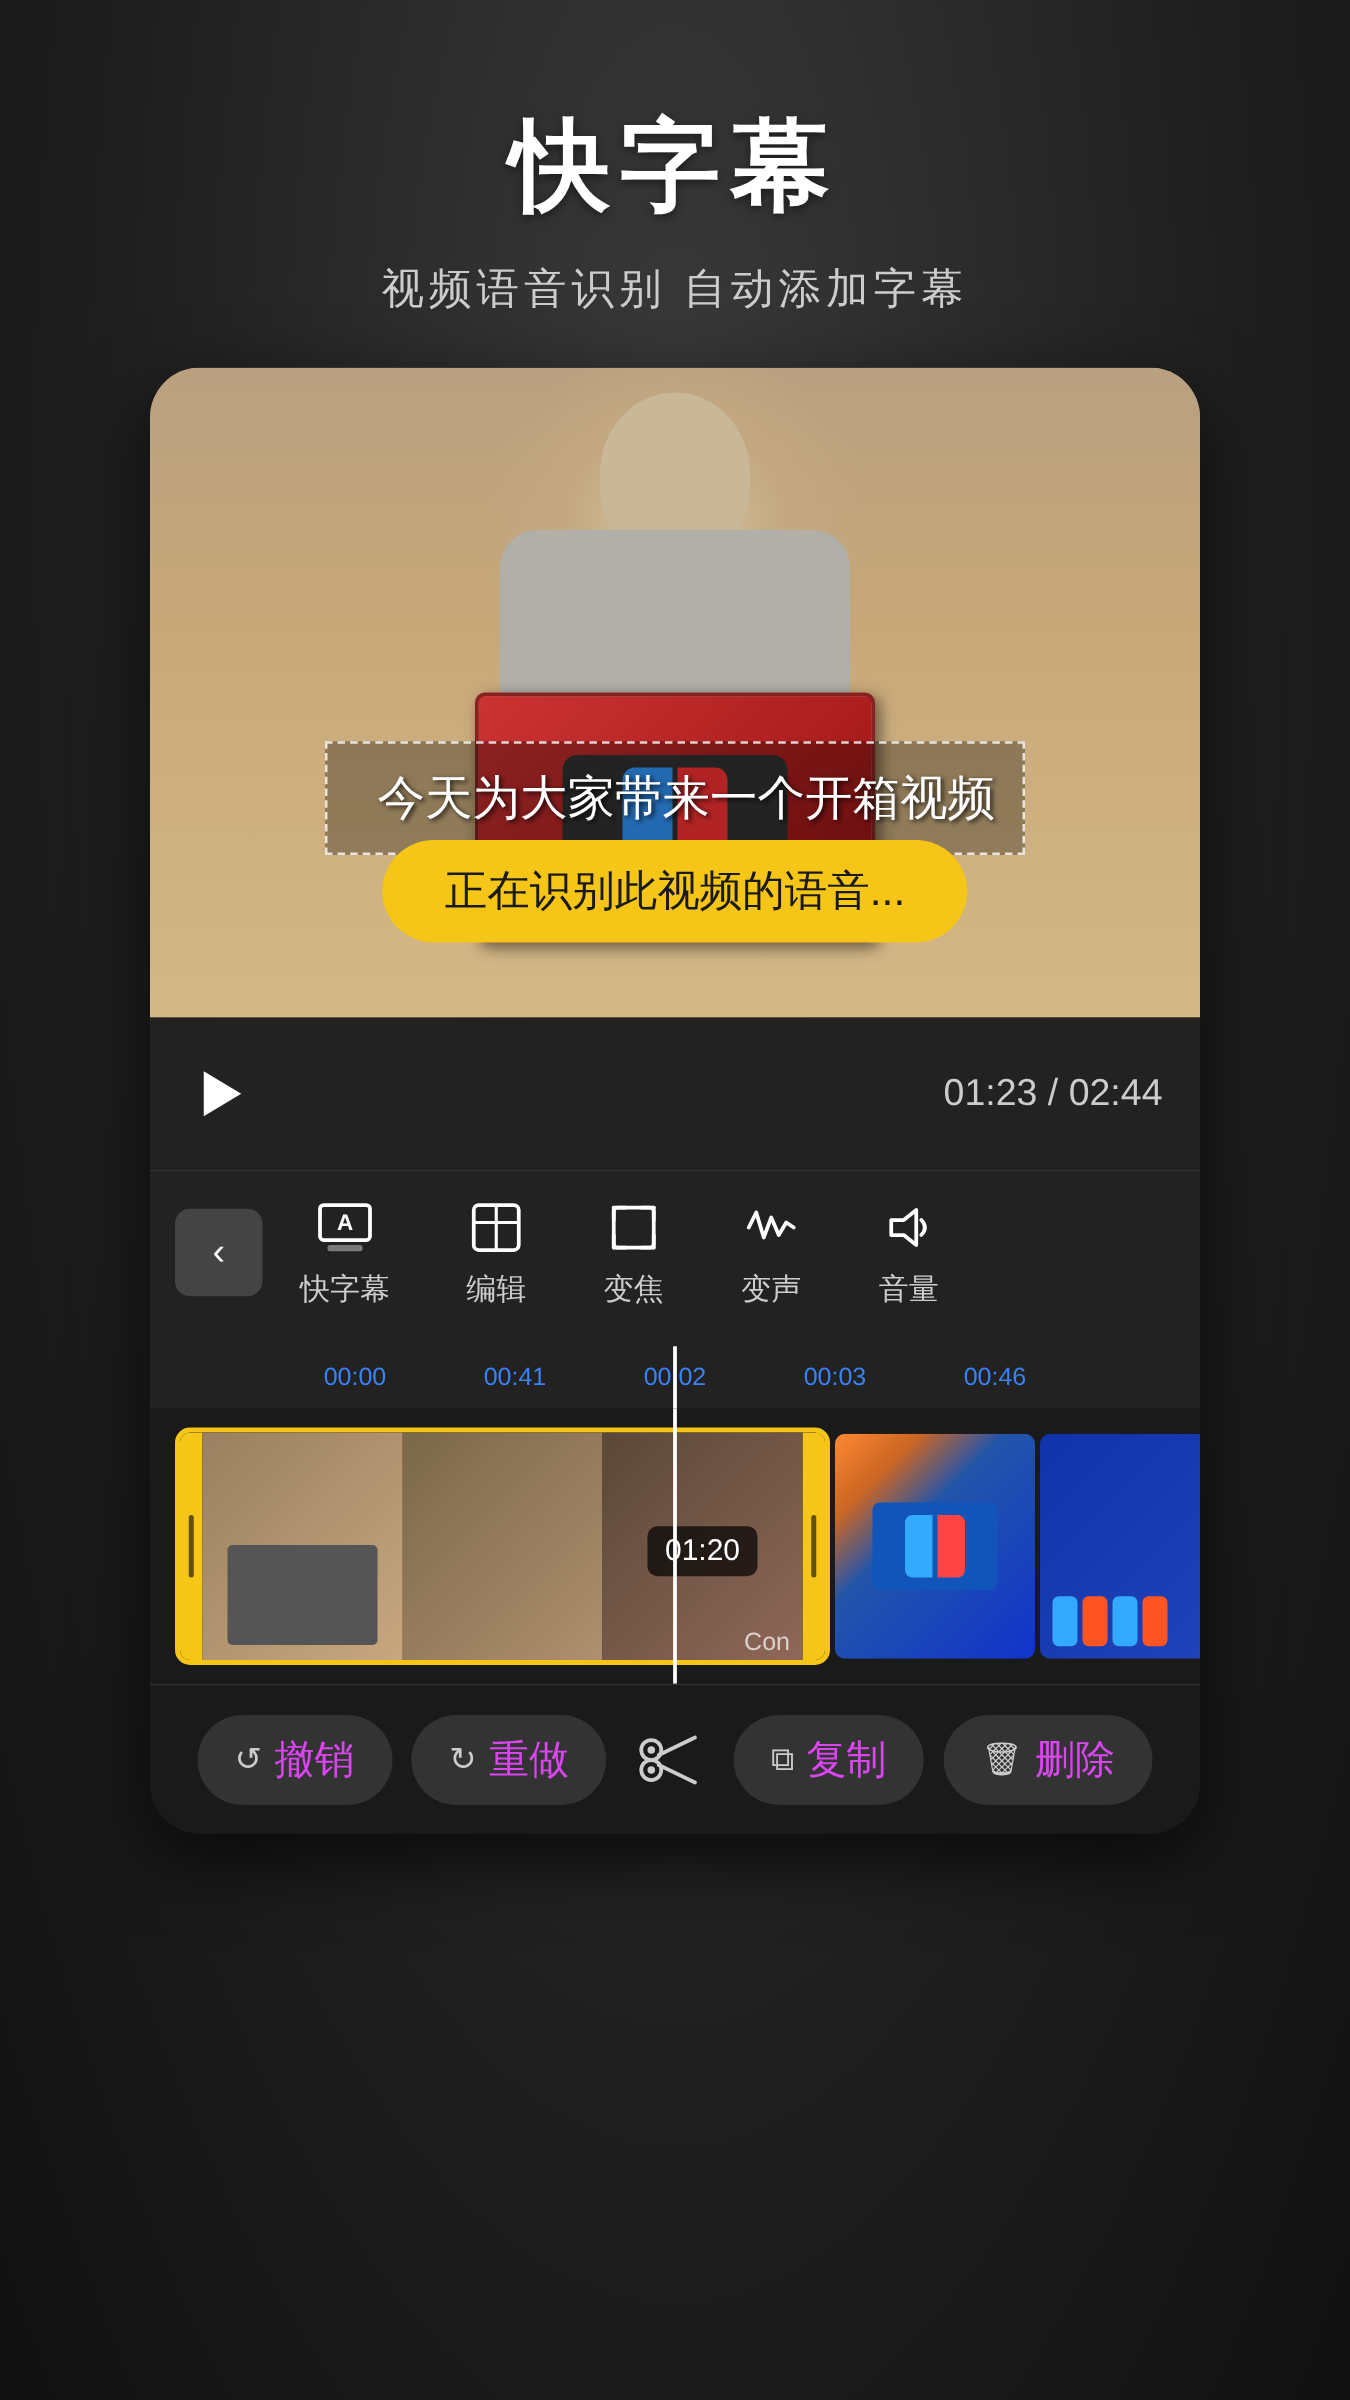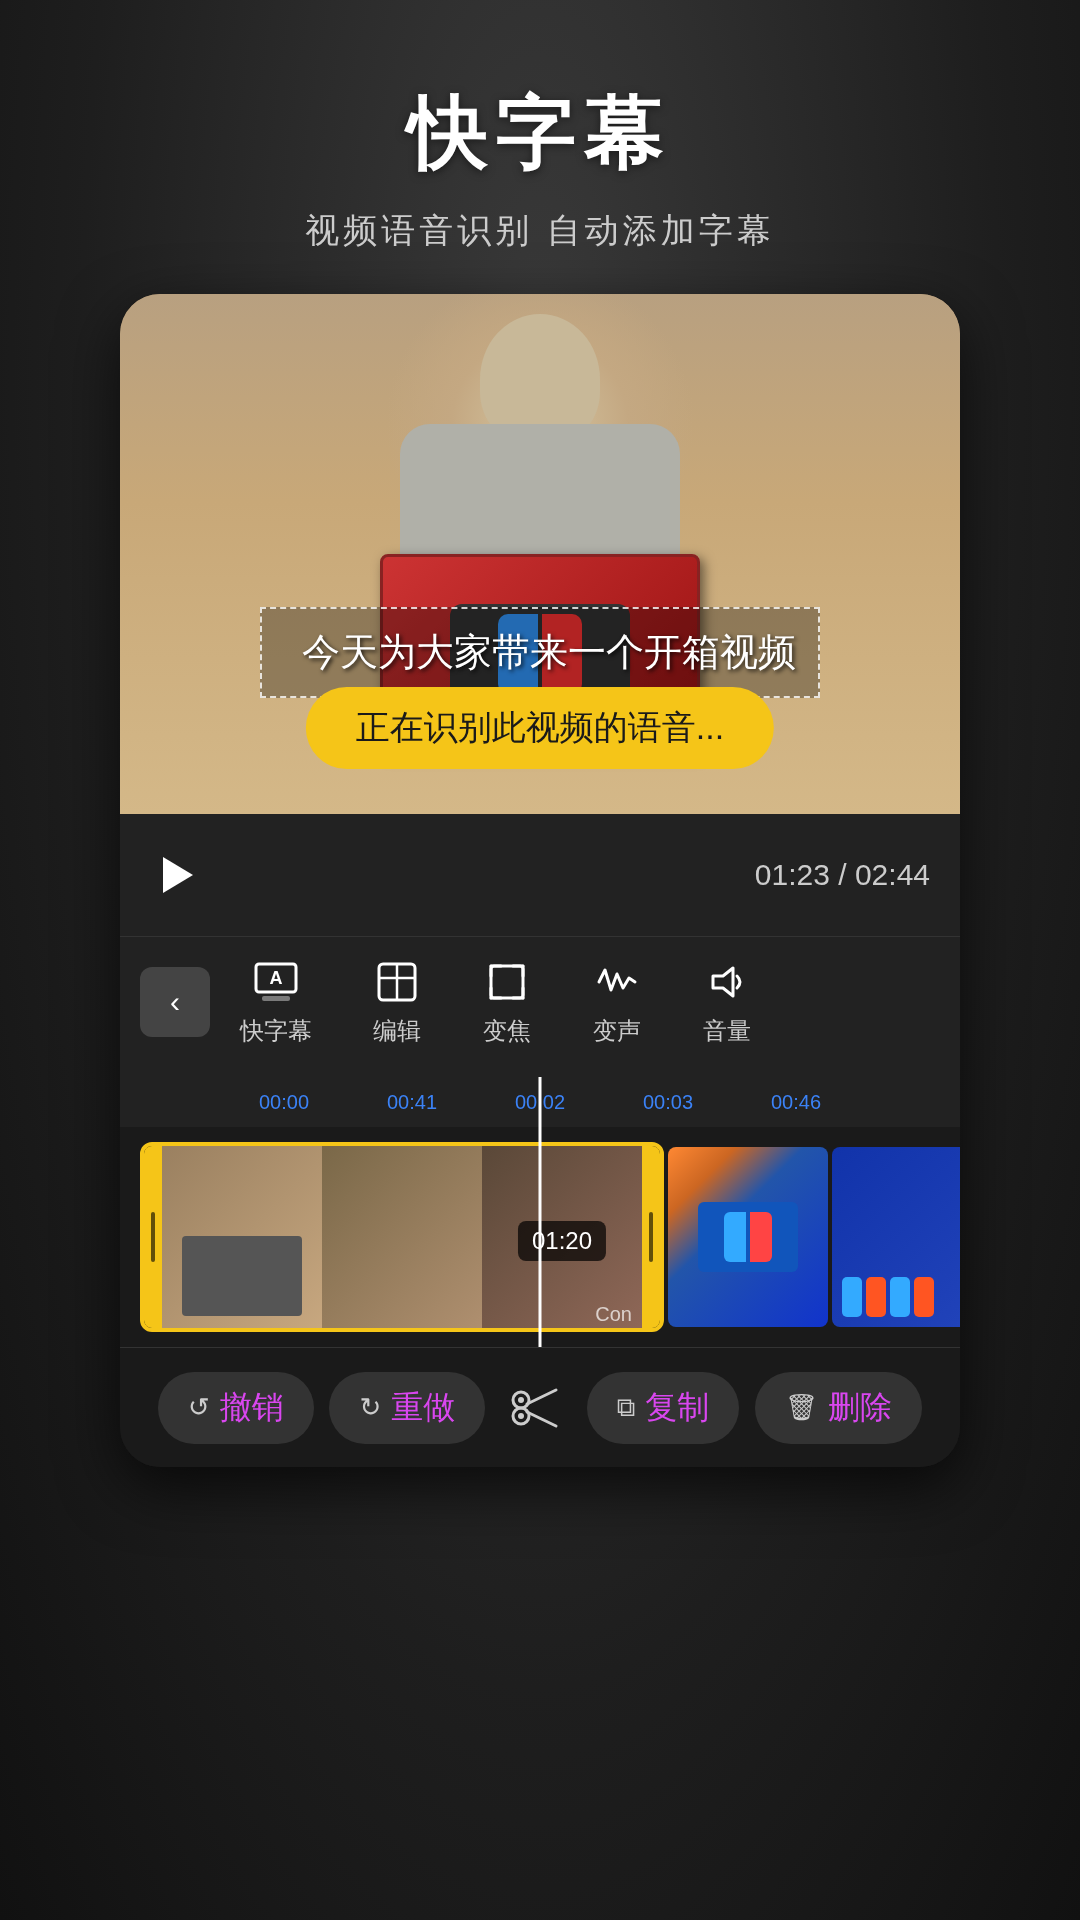--- a/index.html
+++ b/index.html
@@ -162,42 +162,42 @@
     .switch-logo-right {
       width: 40px;
       height: 80px;
       background: #ff3333;
       border-radius: 0 10px 10px 0;
     }
 
     
     .video-subtitle-box {
       position: absolute;
-      bottom: 116px;
+      bottom: 130px;
       left: 50%;
       transform: translateX(-50%);
       width: 560px;
       padding: 18px 40px;
       border: 2px dashed rgba(255,255,255,0.8);
       background: rgba(0,0,0,0.3);
       text-align: center;
     }
 
     .video-subtitle-text {
       font-size: 38px;
       color: #ffffff;
       font-weight: 500;
       white-space: nowrap;
       text-shadow: 2px 2px 4px rgba(0,0,0,0.8);
     }
 
     
     .processing-badge {
       position: absolute;
-      bottom: 45px;
+      bottom: 60px;
       left: 50%;
       transform: translateX(-50%);
       background: #f5c518;
       border-radius: 50px;
       padding: 18px 50px;
       white-space: nowrap;
     }
 
     .processing-text {
       font-size: 34px;

